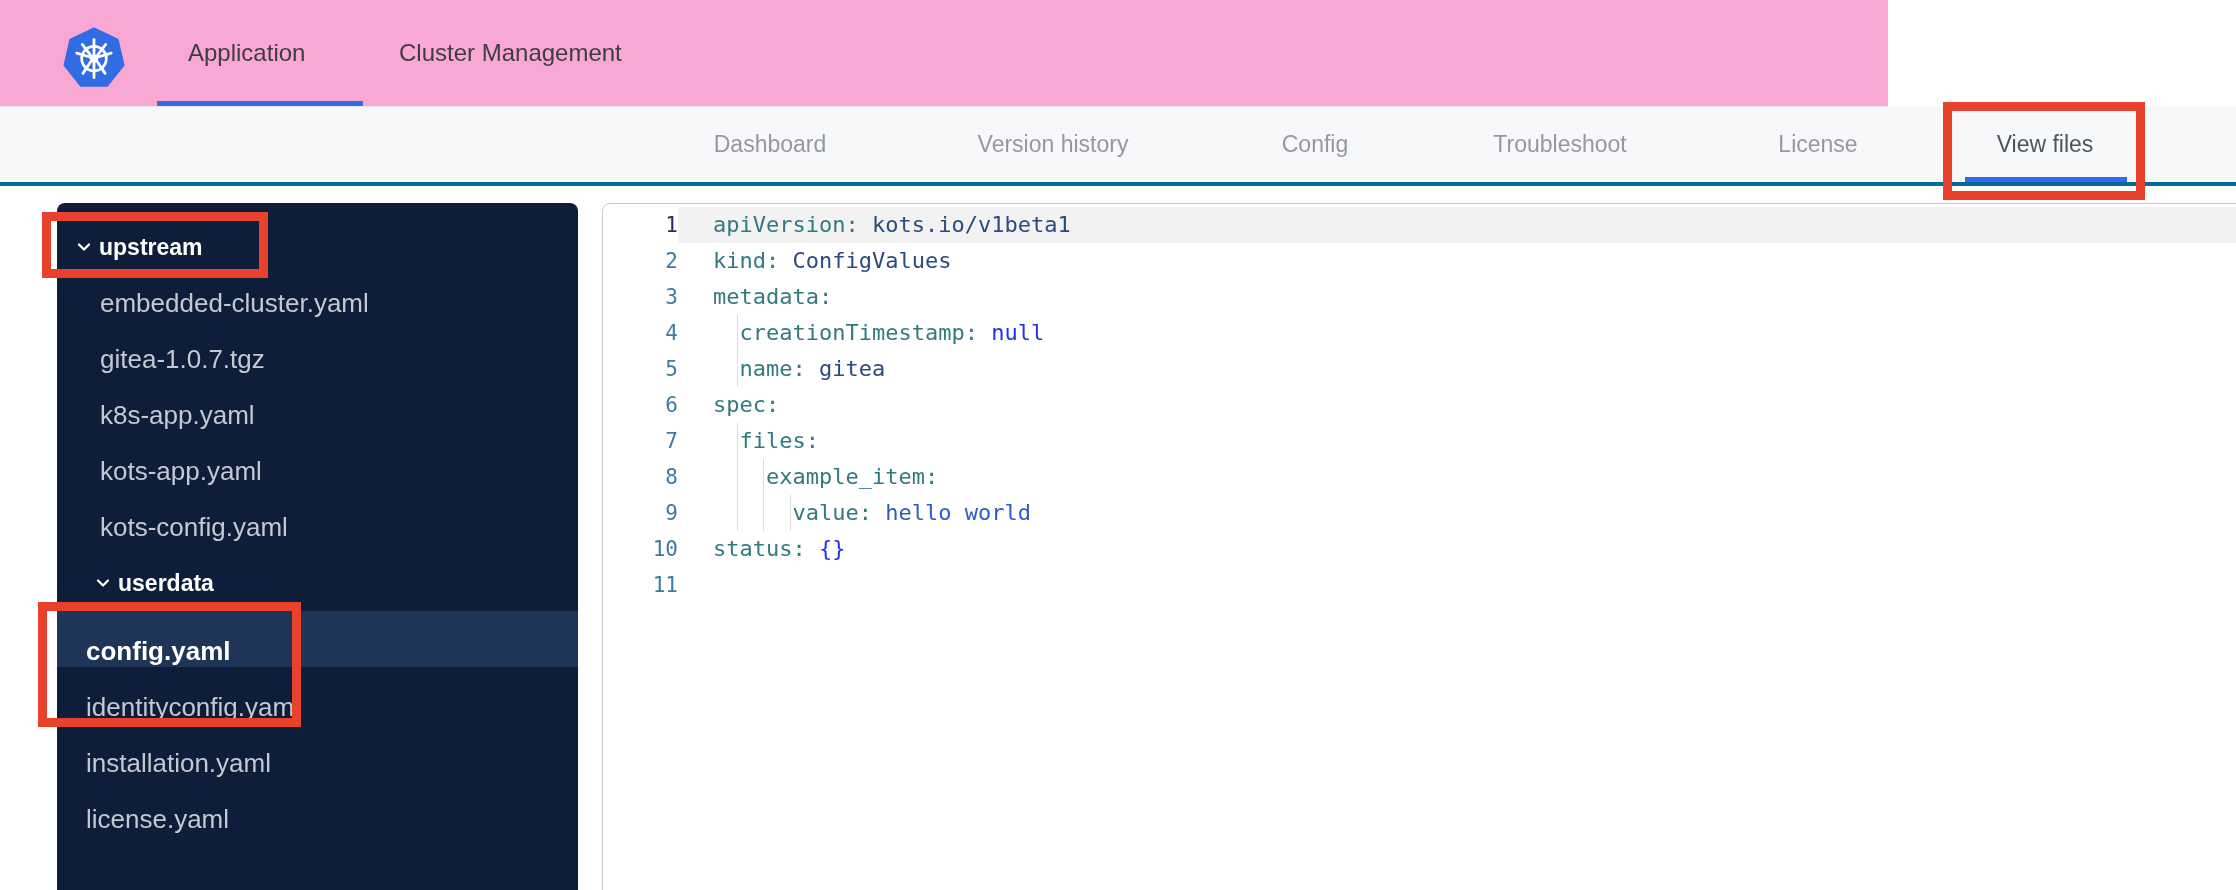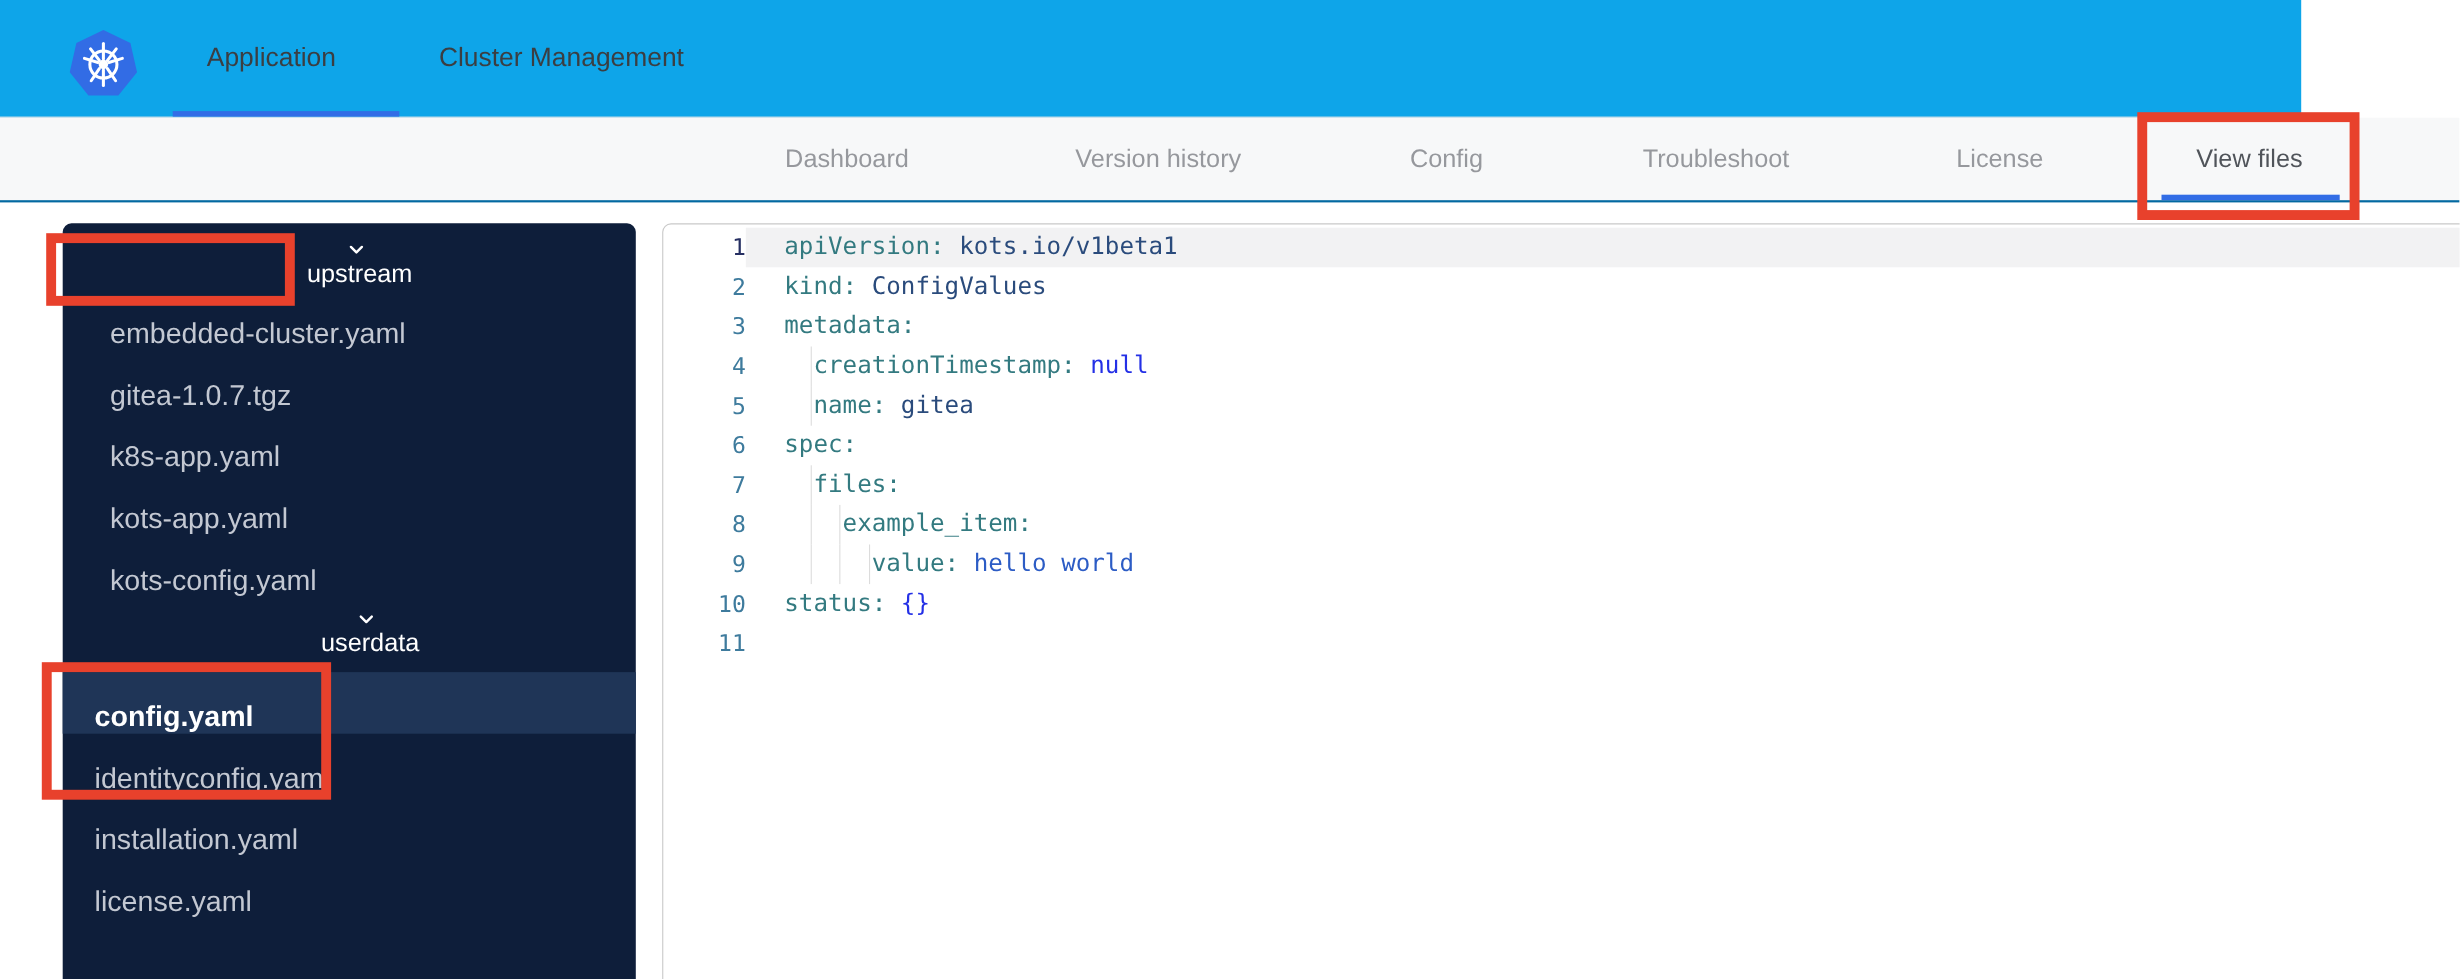--- a/index.html
+++ b/index.html
@@ -1,33 +1,33 @@
 <!DOCTYPE html>
 <html><head>
 <meta charset="utf-8">
 <style>
   html,body{margin:0;padding:0;}
   body{
     width:2236px;height:890px;position:relative;overflow:hidden;
     background:#ffffff;font-family:"Liberation Sans",sans-serif;
   }
   
-  .topbar{position:absolute;left:0;top:0;width:2092px;height:106px;background:#0ea5e9;border-bottom:1px solid #e5e6e8;z-index:2;}
+  .topbar{position:absolute;left:0;top:0;width:1888px;height:106px;background:#f9a8d4;border-bottom:1px solid #e5e6e8;z-index:2;}
   .logo{position:absolute;left:63px;top:26px;width:62px;height:64px;}
   .top-tab{position:absolute;top:0;height:106px;line-height:106px;font-size:24px;color:#3b3e42;cursor:pointer;white-space:nowrap;}
   .top-underline{position:absolute;left:157px;top:101px;width:206px;height:5px;background:#326de6;}
   
-  .subnav{position:absolute;left:0;top:107px;width:2236px;height:75px;background:#f7f8f9;border-bottom:2px solid #0369a1;z-index:2;}
+  .subnav{position:absolute;left:0;top:107px;width:2236px;height:75px;background:#f7f8f9;border-bottom:4px solid #0369a1;z-index:2;}
   .sub-tab{position:absolute;top:0;height:75px;line-height:75px;transform:translateX(-50%);font-size:23px;color:#96989d;cursor:pointer;white-space:nowrap;}
   .sub-tab.active{color:#50545a;}
   .sub-underline{position:absolute;left:1965px;top:70px;width:162px;height:5px;background:#326de6;}
   
   .sidebar{position:absolute;left:57px;top:203px;width:521px;height:687px;background:#0e1e3a;border-radius:8px 8px 0 0;box-sizing:border-box;padding-top:16px;z-index:1;}
   .tree-row{height:56px;display:flex;align-items:center;font-size:26px;color:#c3c8d2;cursor:pointer;box-sizing:border-box;}
-  .tree-row.folder{color:#ffffff;font-weight:normal;font-size:23px;flex-direction:column;}
+  .tree-row.folder{color:#ffffff;font-weight:bold;font-size:23px;}
   .tree-row.selected{background:#1f3557;color:#ffffff;font-weight:bold;}
   .pl-f0{padding-left:19px;}
   .pl-1{padding-left:43px;}
   .pl-f1{padding-left:38px;}
   .pl-2{padding-left:29px;align-items:flex-end;}
   .chev{width:16px;height:16px;margin-right:7px;flex:0 0 auto;}
   
   .codepanel{position:absolute;left:602px;top:203px;width:1655px;height:710px;background:#fff;border:1px solid #c9c9c9;border-radius:8px 0 0 0;box-sizing:border-box;padding-top:3px;font-family:"DejaVu Sans Mono",monospace;z-index:1;overflow:hidden;cursor:text;}
   .code-line{position:relative;height:36px;line-height:36px;font-size:22px;white-space:pre;}
   .band{position:absolute;left:75px;right:0;top:0;height:36px;background:#f2f2f3;}

